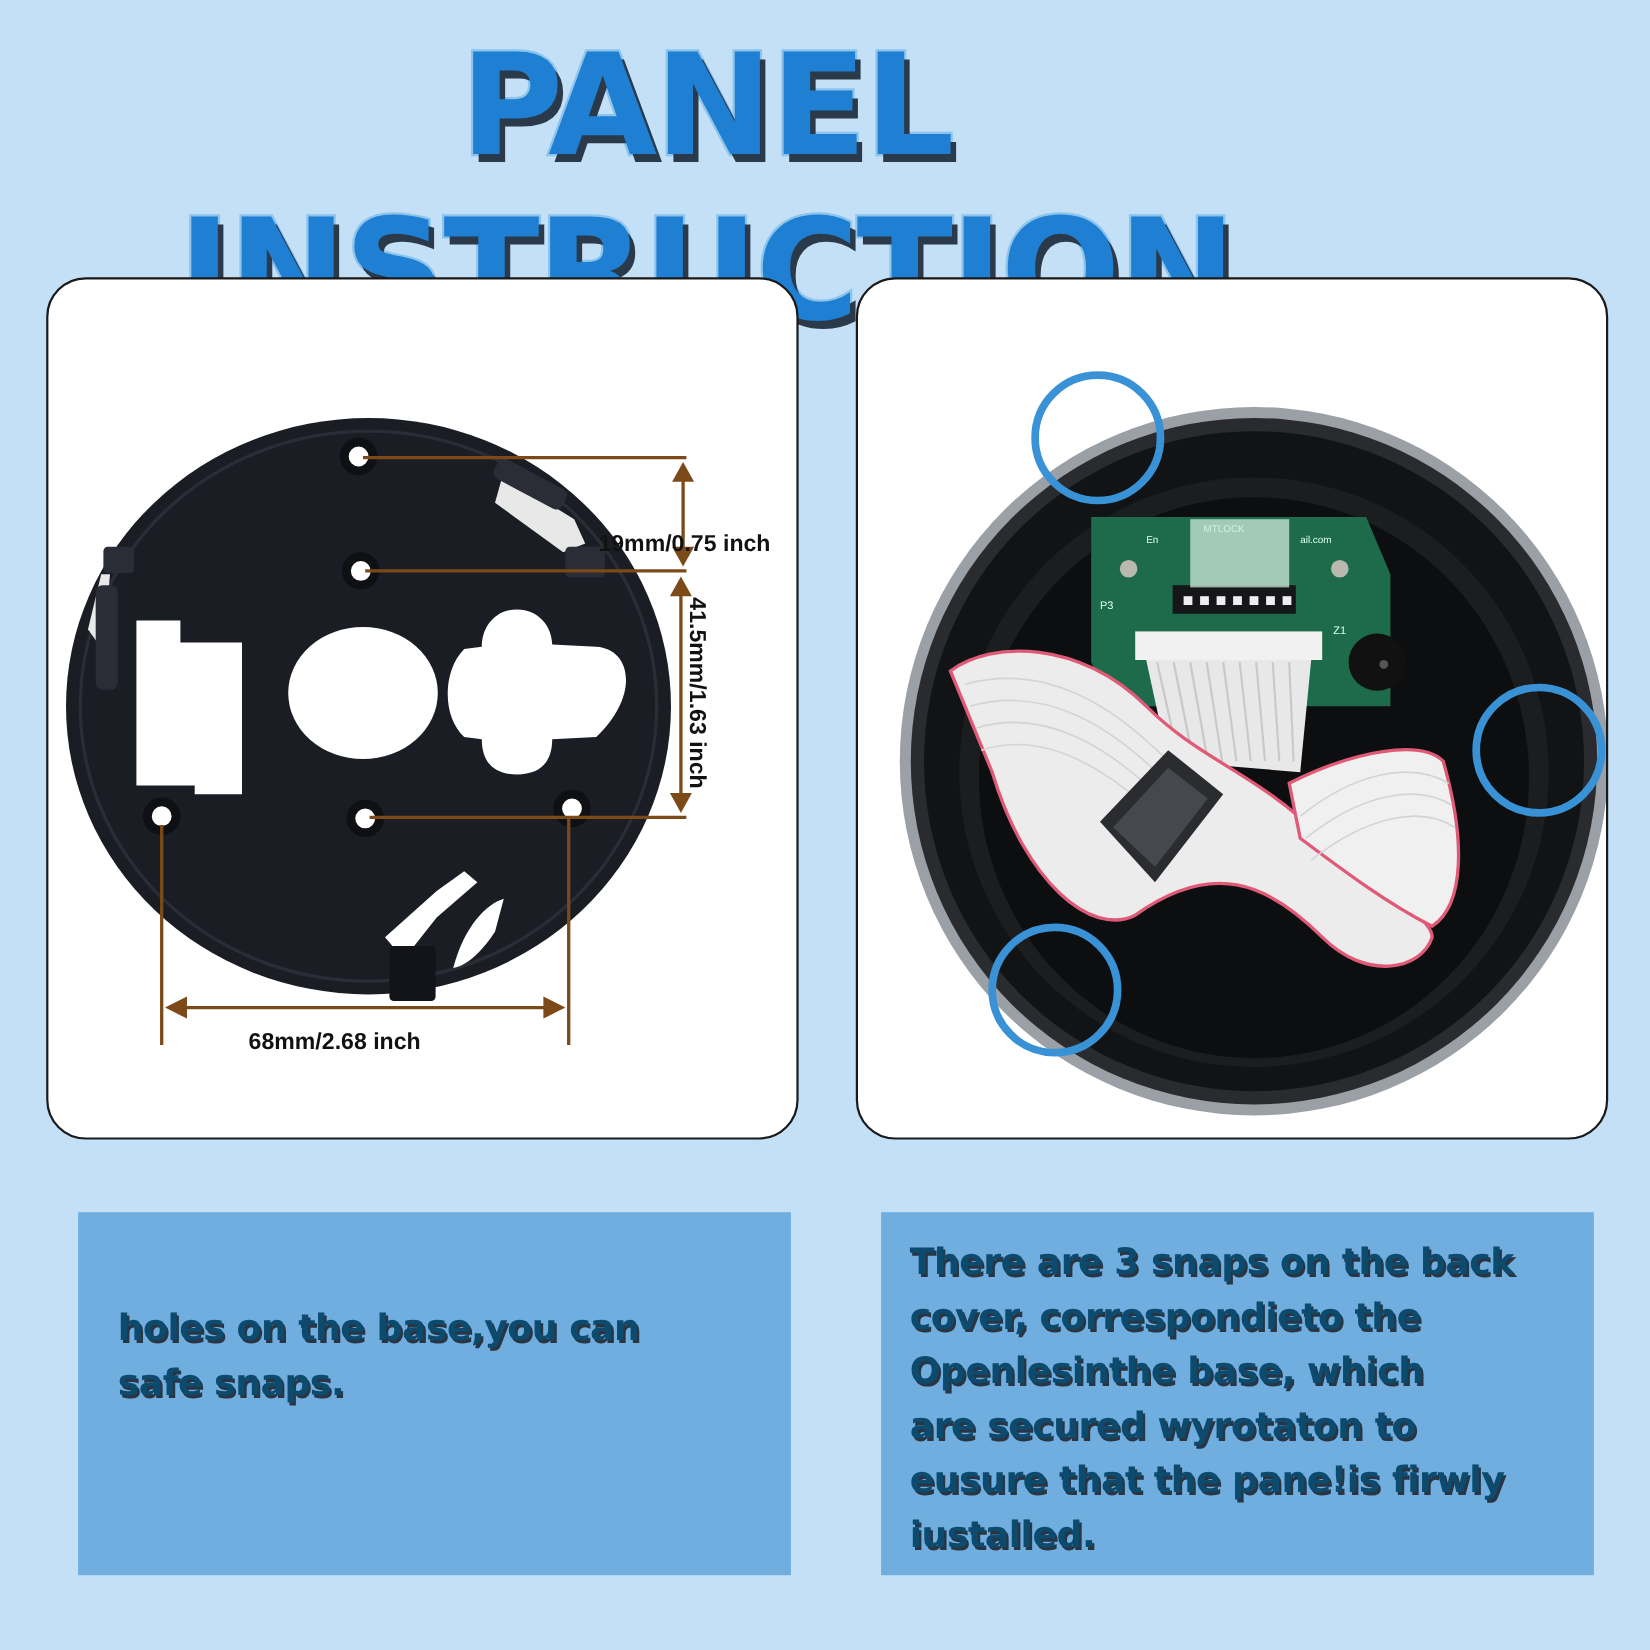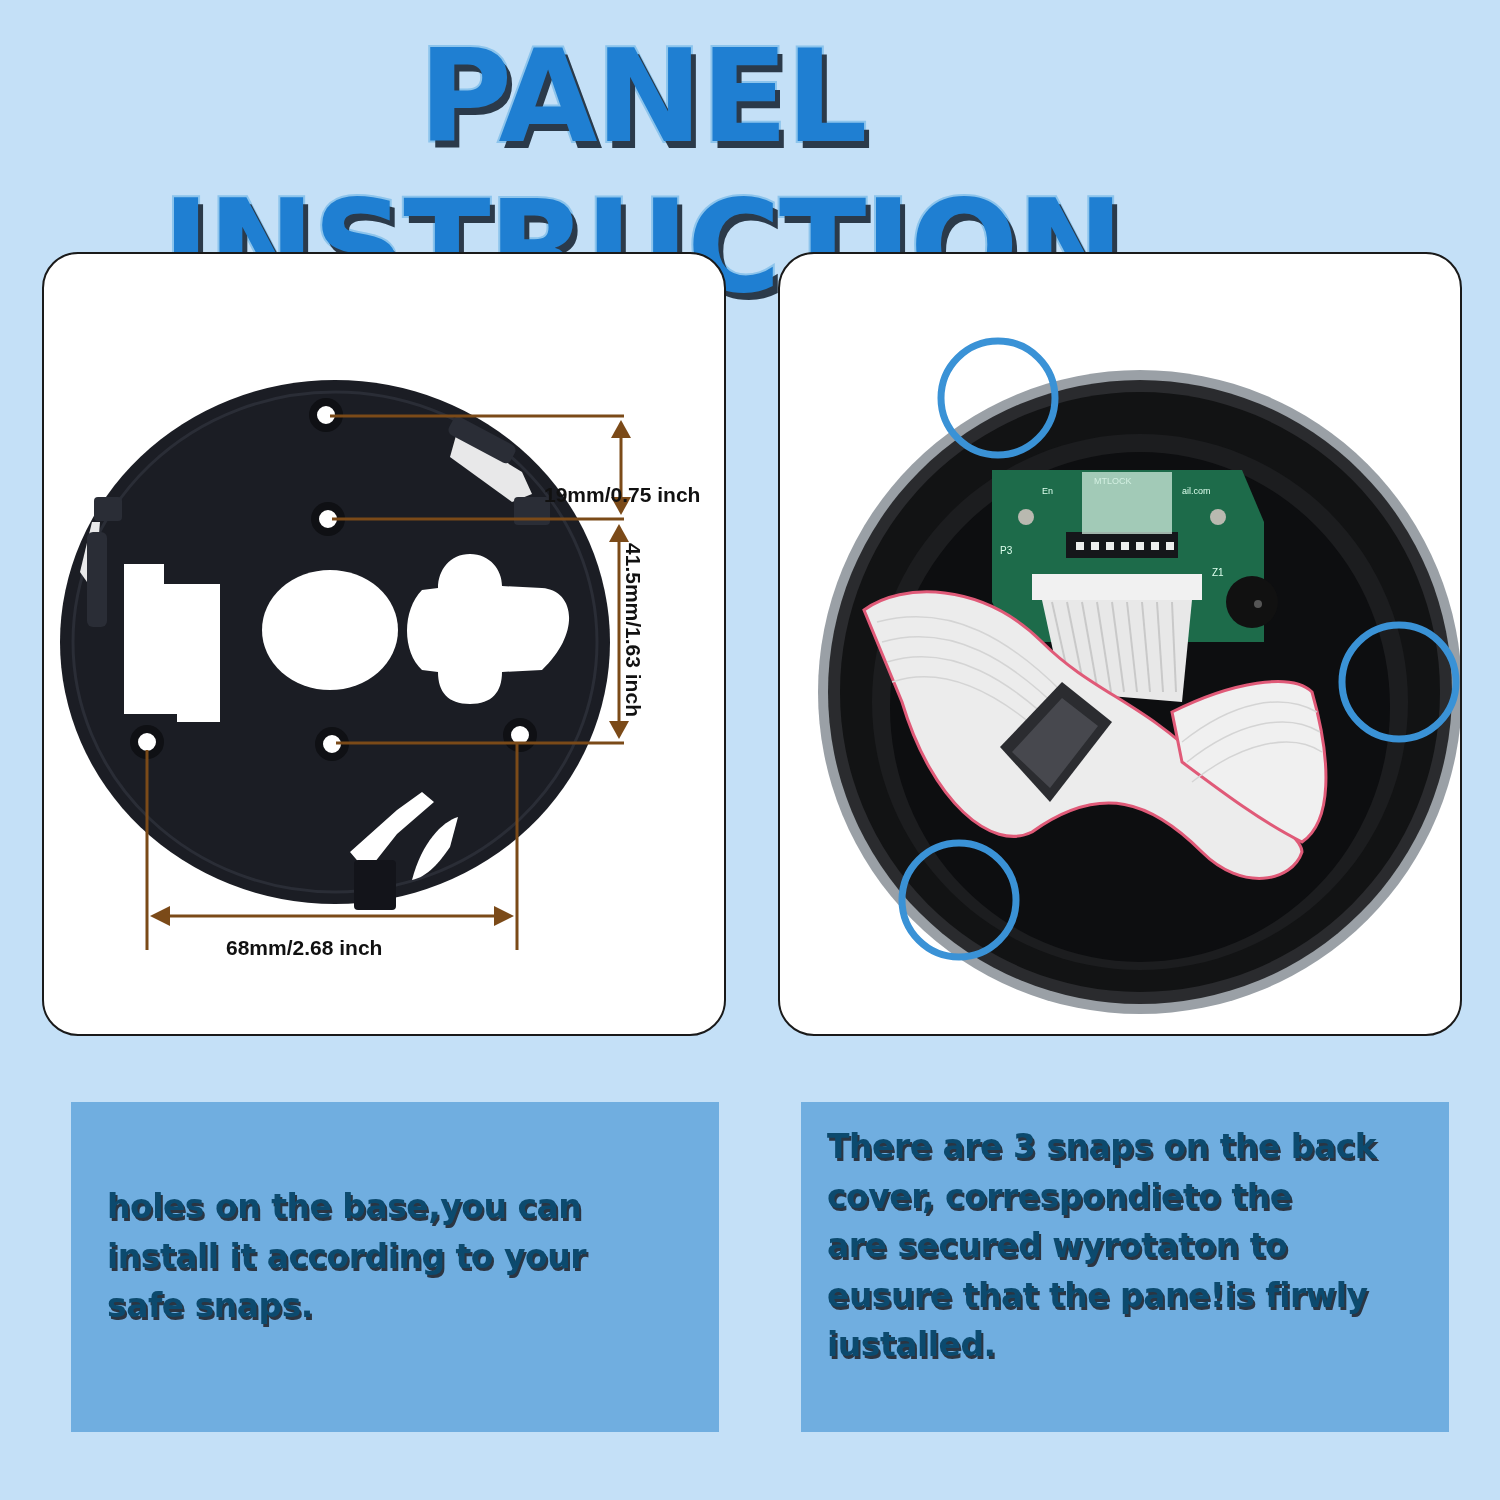--- a/index.html
+++ b/index.html
@@ -158,26 +158,26 @@
         <circle cx="1397" cy="680" r="57"></circle>
         <circle cx="957" cy="898" r="57"></circle>
       </g>
     </g>
   </svg>
 </div>
 
 <div class="box box-left">
   <div class="box-text">
     <span class="line">holes on the base,you can</span>
-    <span class="line">install it according to your</span>
     <span class="line">safe snaps.</span>
   </div>
 </div>
 
 <div class="box box-right">
   <div class="box-text">
     <span class="line">There are 3 snaps on the back</span>
     <span class="line">cover, correspondieto the</span>
+    <span class="line">Openlesinthe base, which</span>
     <span class="line">are secured wyrotaton to</span>
     <span class="line">eusure that the pane!is firwly</span>
     <span class="line">iustalled.</span>
   </div>
 </div>
 
 </body></html>

